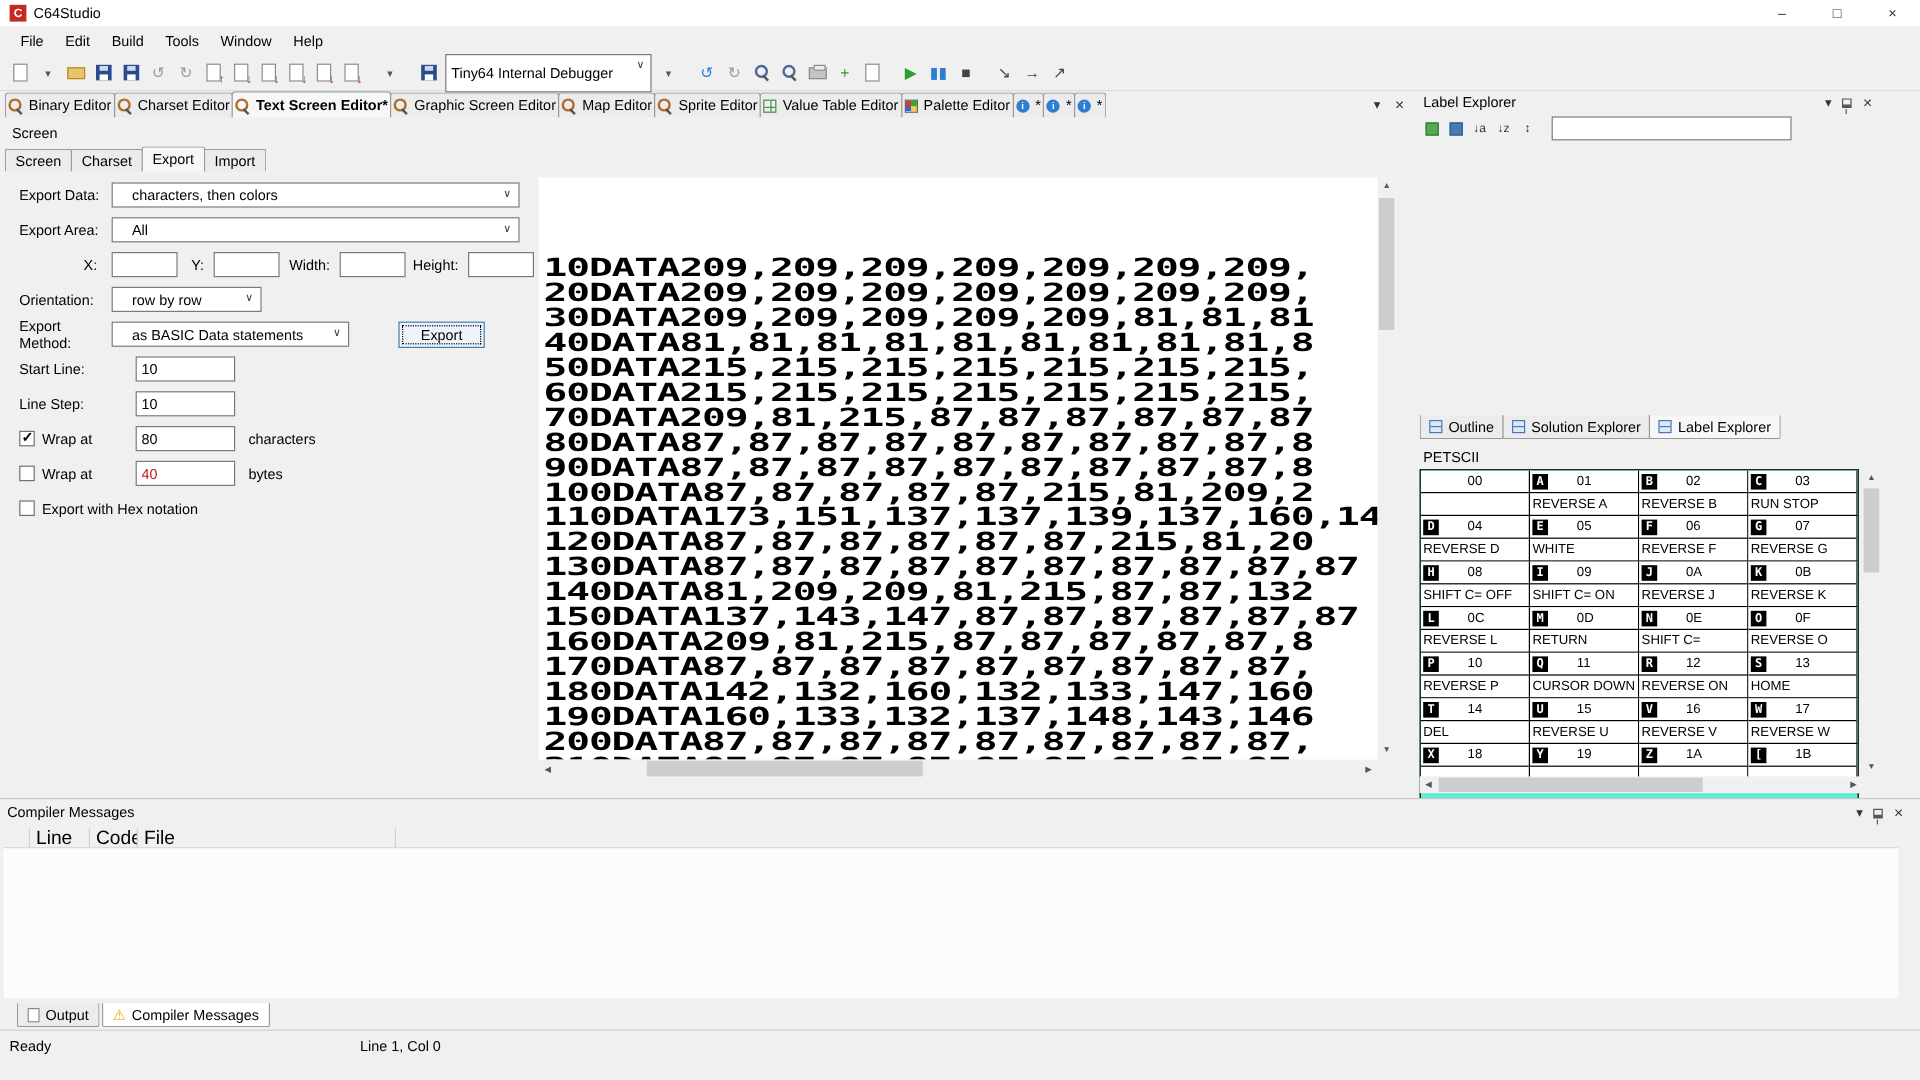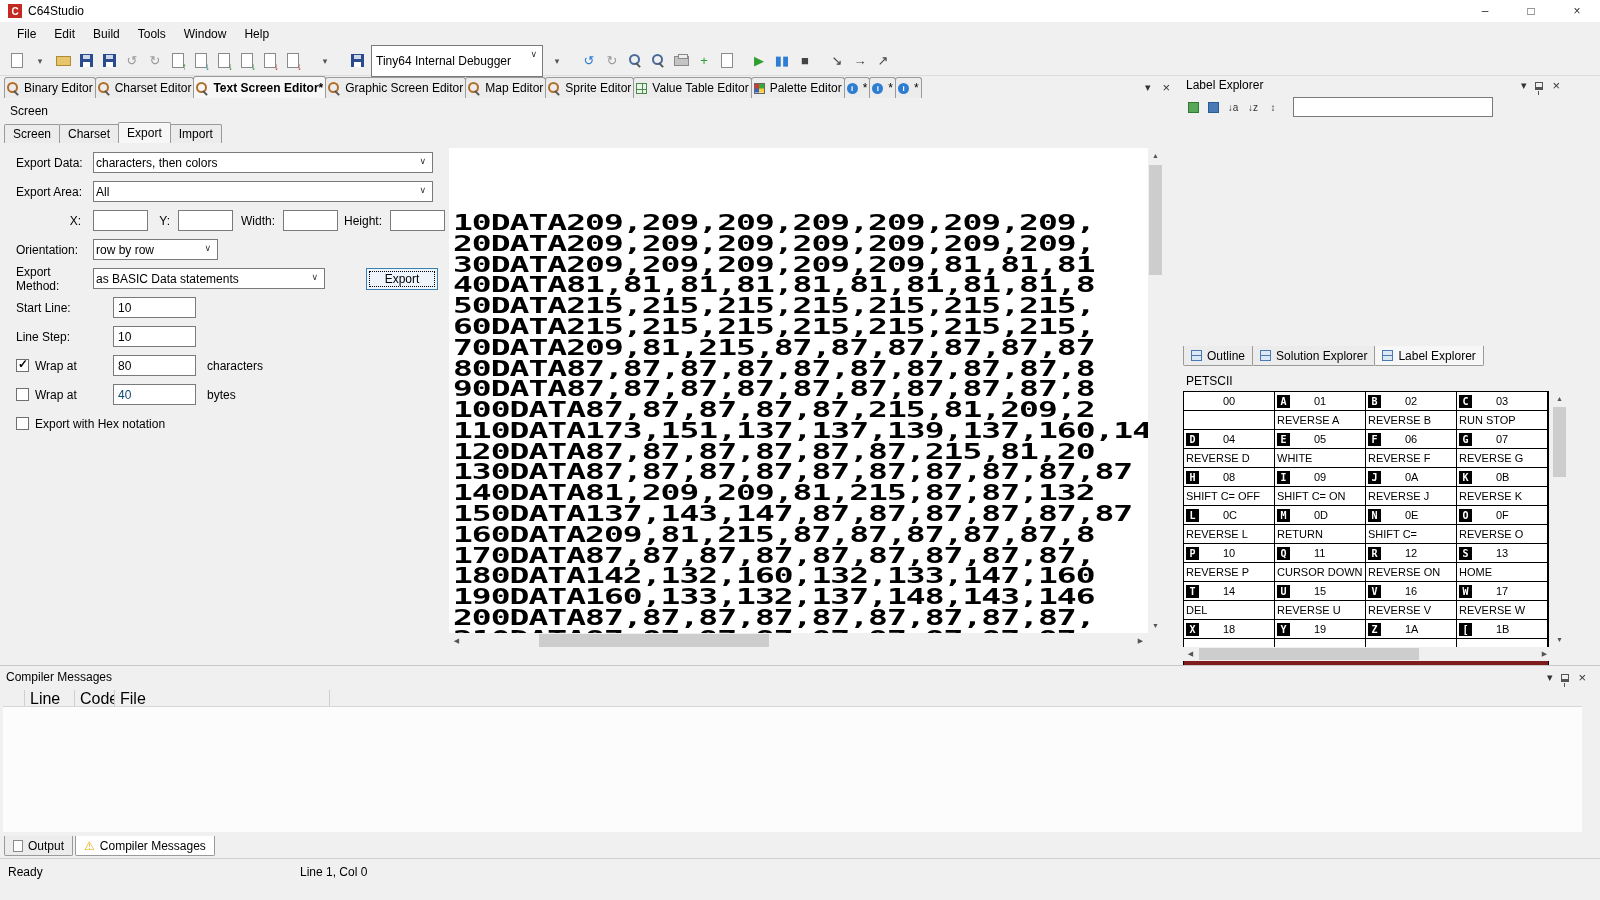--- a/index.html
+++ b/index.html
@@ -65,24 +65,24 @@
   .subtabs { position:absolute; top:24px; left:4px; height:21px; display:flex; align-items:flex-end; }
   .stab { height:19px; display:flex; align-items:center; padding:0 8px; border:1px solid #9a9a9a; border-bottom:none; border-radius:2px 2px 0 0; background:#ececec; margin-right:-1px; }
   .stab.active { background:#f7f7f7; height:21px; }
 
   .form { position:absolute; top:50px; left:0; width:449px; }
   .frow { display:flex; align-items:center; height:29px; padding-left:16px; }
   .flabel { width:77px; flex:none; }
   .flabel.wide { width:97px; }
   .flabel.right { text-align:right; padding-right:12px; }
   .clabel { flex:none; text-align:right; padding-right:8px; }
-  .combo { height:21px; border:1px solid #7a7a7a; background:#fff; display:flex; align-items:center; padding-left:2px; position:relative; }
+  .combo { height:21px; border:1px solid #7a7a7a; background:#fff; display:flex; align-items:center; padding-left:16px; position:relative; }
   .combo::after { content:"∨"; position:absolute; right:6px; top:3px; font-size:9px; color:#333; }
   .tinput { height:21px; border:1px solid #7a7a7a; background:#fff; padding-left:4px; font-size:12px; font-family:"Liberation Sans",sans-serif; }
-  .tinput.dim { color:#0c4a6e; }
+  .tinput.dim { color:#b91c1c; }
   .cb { width:13px; height:13px; border:1px solid #707070; background:#fff; margin-right:6px; position:relative; flex:none; }
   .cb.checked::after { content:"✓"; position:absolute; top:-3px; left:1px; font-size:12px; font-weight:bold; }
   .export-btn { width:72px; height:22px; margin-left:41px; border:1px solid #3c7fb1; background:#eef4fb; font-size:12px; display:flex; align-items:center; justify-content:center; outline:1px dotted #000; outline-offset:-4px; }
 
   
   .c64view { position:absolute; left:449px; top:50px; width:714px; height:500px; background:#fff; }
   .c64content { position:absolute; left:0; top:0; right:15px; bottom:15px; overflow:hidden; padding:2px 0 0 4px; background:#fff; }
   .c64pre { font-family:"DejaVu Sans Mono",monospace; font-weight:bold; font-size:33px; line-height:33px; letter-spacing:-1px; white-space:pre; transform:scale(1,0.63); transform-origin:0 0; }
   .c64line { height:33px; }
 
@@ -109,21 +109,21 @@
   .tree-item { display:flex; align-items:center; gap:6px; padding:5px 0 0 24px; }
   [data-name="all-labels-icon"] { width:11px; height:11px; border:1px solid #2d7dd2; border-radius:50%; position:relative; flex:none; }
   [data-name="all-labels-icon"]::after { content:""; position:absolute; left:2px; top:2px; width:5px; height:5px; border-radius:50%; background:#2d7dd2; }
   .rp-tabs { position:absolute; top:270px; left:3px; height:21px; display:flex; }
   .rtab { height:20px; display:flex; align-items:center; gap:5px; padding:0 7px; border:1px solid #9a9a9a; border-top:none; border-radius:0 0 2px 2px; background:#ececec; margin-right:-1px; white-space:nowrap; }
   .rtab.active { background:#f7f7f7; }
   [data-name="outline-icon"],[data-name="solution-icon"],[data-name="labels-icon"] { width:11px; height:11px; border:1px solid #4a7ab5; background:#dce9f5; flex:none;
      background-image:linear-gradient(#4a7ab5,#4a7ab5); background-size:100% 1px; background-position:0 4px; background-repeat:no-repeat; }
 
   .petscii-header { position:absolute; top:296px; left:0; right:0; height:18px; display:flex; align-items:center; padding-left:6px; }
-  .petscii-grid { position:absolute; top:315px; left:3px; width:366px; height:310px; overflow:hidden; background:#7f1d1d;
+  .petscii-grid { position:absolute; top:315px; left:3px; width:366px; height:310px; overflow:hidden; background:#5eead4;
      display:grid; grid-template-columns:repeat(4,1fr); align-content:start; border:1px solid #000; }
   .pcell { border-right:1px solid #000; border-bottom:1px solid #000; background:#fff; }
   .pc-top { height:19px; display:flex; align-items:center; border-bottom:1px solid #000; padding-left:2px; }
   .pc-glyph { width:13px; height:13px; background:#000; color:#fff; font-size:10px; font-weight:bold; display:flex; align-items:center; justify-content:center; font-family:"DejaVu Sans Mono",monospace; flex:none; }
   .pc-glyph:empty { background:transparent; }
   .pc-code { font-size:11px; margin-left:24px; }
   .pc-label { height:18px; line-height:18px; font-size:11px; padding-left:2px; white-space:nowrap; overflow:hidden; }
   .petscii-vscroll { position:absolute; right:1px; top:315px; width:15px; height:256px; background:#f0f0f0; }
   .petscii-hscroll { position:absolute; left:3px; right:16px; top:571px; height:14px; background:#f0f0f0; }
 
@@ -133,21 +133,21 @@
   .comp-cols { position:absolute; top:24px; left:3px; right:18px; height:17px; display:flex; background:#f0f0f0; border-bottom:1px solid #d6d6d6; }
   .ccol { border-right:1px solid #cfcfcf; padding-left:5px; font-size:16px; line-height:17px; overflow:hidden; }
   .comp-cols .ccol:nth-of-type(1) { width:22px; }
   .comp-cols .ccol:nth-of-type(2) { width:50px; }
   .comp-cols .ccol:nth-of-type(3) { width:40px; }
   .comp-cols .ccol:nth-of-type(4) { width:215px; }
   .comp-cols .ccol:nth-of-type(5) { flex:1; border-right:none; }
   .comp-body { position:absolute; top:41px; left:3px; right:18px; bottom:4px; background:#fcfcfc; }
 
   
-  .bottomtabs { position:absolute; top:836px; left:0; right:0; height:22px; display:flex; align-items:flex-start; padding-left:4px; }
+  .bottomtabs { position:absolute; top:836px; left:0; right:0; height:22px; display:flex; align-items:flex-start; padding-left:14px; }
   .btab { height:20px; display:flex; align-items:center; gap:5px; padding:0 8px; border:1px solid #9a9a9a; border-top:none; border-radius:0 0 2px 2px; background:#ececec; margin-right:2px; white-space:nowrap; }
   .btab.active { background:#fff; font-weight:normal; }
   [data-name="output-icon"] { width:10px; height:12px; background:#fff; border:1px solid #8a8a8a; flex:none; }
   [data-name="warning-icon"] { color:#e0a800; font-size:12px; line-height:12px; flex:none; }
   [data-name="warning-icon"]::before { content:"⚠"; }
   .statusbar { position:absolute; top:858px; left:0; right:0; height:42px; background:#f0f0f0; border-top:1px solid #d0d0d0; }
   .status-ready { position:absolute; left:8px; top:6px; }
   .status-caret { position:absolute; left:300px; top:6px; }
 </style>
 </head>
@@ -376,21 +376,21 @@
       <input class="tinput" style="width: 55px;" data-name="height-input">
     </div>
     <div class="frow">
       <div class="flabel" data-name="orientation-label">Orientation:</div>
       <div class="combo" style="width:125px;" data-name="orientation-select">
         <span>row by row</span>
       </div>
     </div>
     <div class="frow">
       <div class="flabel" data-name="export-method-label">Export Method:</div>
-      <div class="combo" style="width:232px;" data-name="export-method-select">
+      <div class="combo" style="width:198px;" data-name="export-method-select">
         <span>as BASIC Data statements</span>
       </div>
       <div class="export-btn" data-name="export-button">Export</div>
     </div>
     <div class="frow">
       <div class="flabel wide" data-name="start-line-label">Start Line:</div>
       <input class="tinput" style="width: 83px;" data-name="start-line-input" value="10">
     </div>
     <div class="frow">
       <div class="flabel wide" data-name="line-step-label">Line Step:</div>

